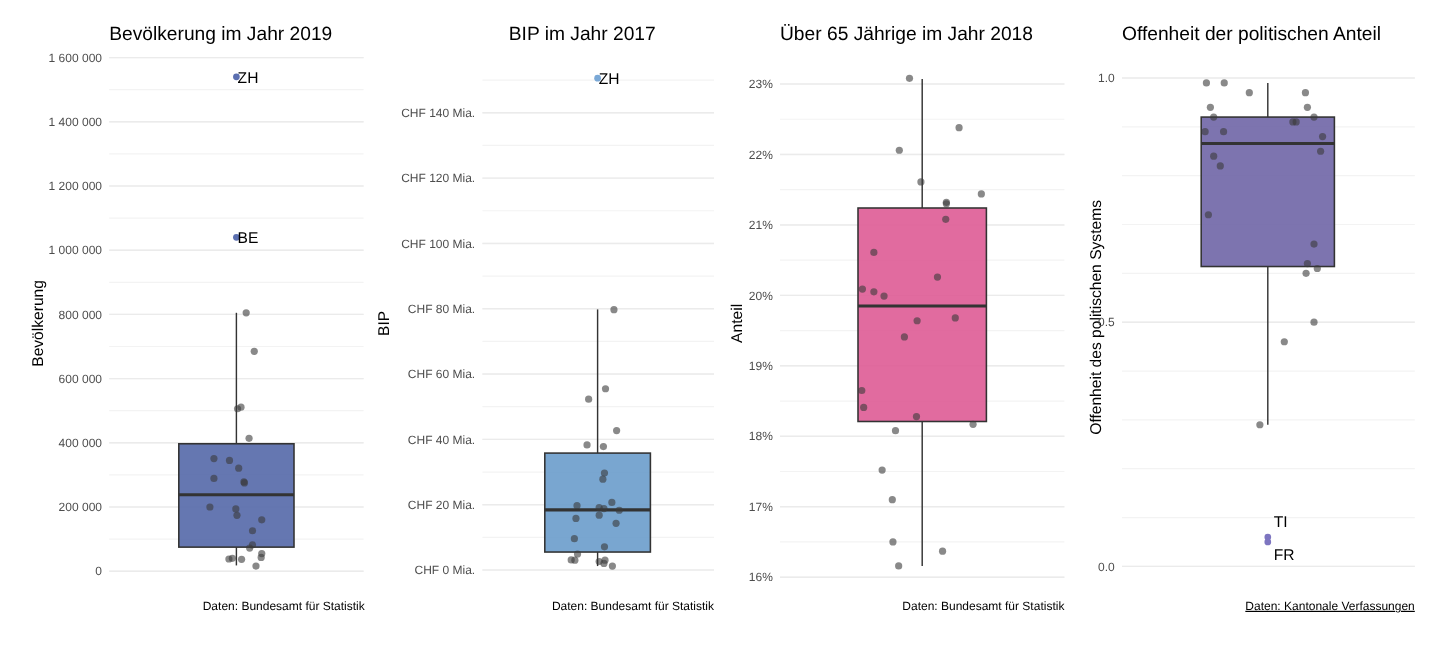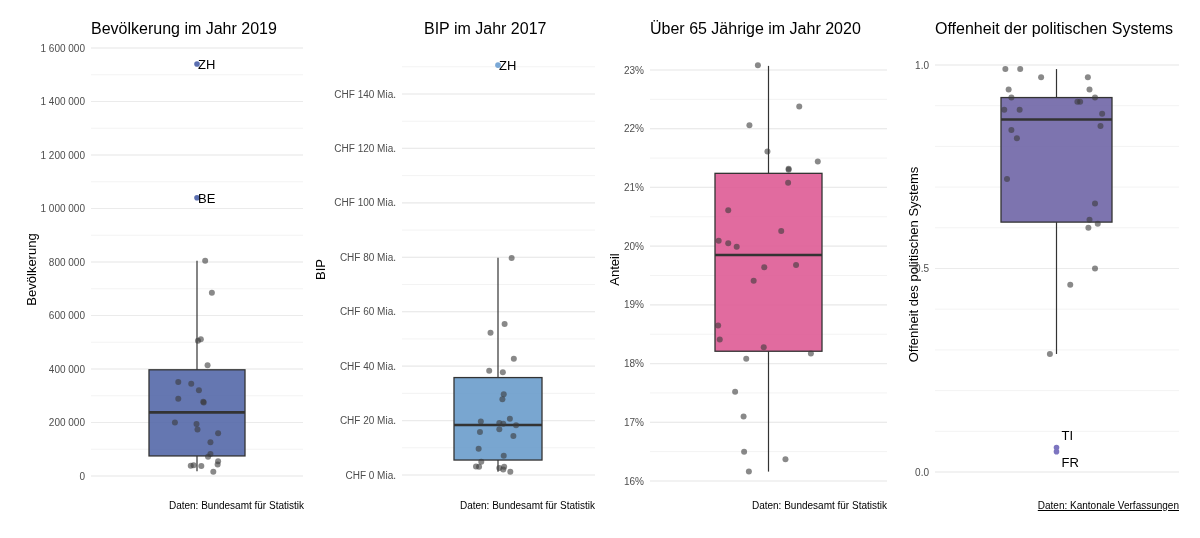--- a/index.html
+++ b/index.html
@@ -157,21 +157,21 @@
       <circle cx="204.16" cy="466.8357142857143" r="3" fill="#3a3a3a" fill-opacity="0.6"></circle>
       <circle cx="203.28" cy="469.5571428571429" r="3" fill="#3a3a3a" fill-opacity="0.6"></circle>
       <circle cx="210.32" cy="471.7342857142857" r="3" fill="#3a3a3a" fill-opacity="0.6"></circle>
       <circle cx="198" cy="65.15285714285716" r="2.8" fill="#7aa8d6"></circle>
       <text x="199" y="70.15285714285716" class="lbl">ZH</text>
     </svg>
   <div class="caption" style="right:5px;">Daten: Bundesamt für Statistik</div>
 </div>
 
 <div class="panel" style="left:600px;width:295px;">
-  <div class="title" style="left:50px;">Über 65 Jährige im Jahr 2020</div>
+  <div class="title" style="left:50px;">Über 65 Jährige im Jahr 2018</div>
   <div class="ylabel" style="left:-11px;top:262px;width:50px;text-align:center;">Anteil</div>
   <svg id="svg2" width="295" height="538">
       <line x1="50" x2="287" y1="481" y2="481" stroke="#f3f3f3" stroke-width="1"></line>
       <line x1="50" x2="287" y1="451.64285714285717" y2="451.64285714285717" stroke="#f3f3f3" stroke-width="1"></line>
       <line x1="50" x2="287" y1="422.2857142857143" y2="422.2857142857143" stroke="#f3f3f3" stroke-width="1"></line>
       <line x1="50" x2="287" y1="392.92857142857144" y2="392.92857142857144" stroke="#f3f3f3" stroke-width="1"></line>
       <line x1="50" x2="287" y1="363.57142857142856" y2="363.57142857142856" stroke="#f3f3f3" stroke-width="1"></line>
       <line x1="50" x2="287" y1="334.2142857142857" y2="334.2142857142857" stroke="#f3f3f3" stroke-width="1"></line>
       <line x1="50" x2="287" y1="304.8571428571429" y2="304.8571428571429" stroke="#f3f3f3" stroke-width="1"></line>
       <line x1="50" x2="287" y1="275.5" y2="275.5" stroke="#f3f3f3" stroke-width="1"></line>
@@ -226,21 +226,21 @@
       <circle cx="135.11" cy="391.75428571428574" r="3" fill="#3a3a3a" fill-opacity="0.6"></circle>
       <circle cx="143.59" cy="416.4142857142856" r="3" fill="#3a3a3a" fill-opacity="0.6"></circle>
       <circle cx="144.12" cy="451.64285714285717" r="3" fill="#3a3a3a" fill-opacity="0.6"></circle>
       <circle cx="185.46" cy="459.27571428571423" r="3" fill="#3a3a3a" fill-opacity="0.6"></circle>
       <circle cx="148.89" cy="471.60571428571427" r="3" fill="#3a3a3a" fill-opacity="0.6"></circle>
     </svg>
   <div class="caption" style="right:8px;">Daten: Bundesamt für Statistik</div>
 </div>
 
 <div class="panel" style="left:895px;width:305px;">
-  <div class="title" style="left:40px;">Offenheit der politischen Systems</div>
+  <div class="title" style="left:40px;">Offenheit der politischen Anteil</div>
   <div class="ylabel" style="left:-92px;top:257px;width:220px;text-align:center;">Offenheit des politischen Systems</div>
   <svg id="svg3" width="305" height="538">
       <line x1="40" x2="284" y1="472" y2="472" stroke="#f3f3f3" stroke-width="1"></line>
       <line x1="40" x2="284" y1="431.3" y2="431.3" stroke="#f3f3f3" stroke-width="1"></line>
       <line x1="40" x2="284" y1="390.6" y2="390.6" stroke="#f3f3f3" stroke-width="1"></line>
       <line x1="40" x2="284" y1="349.9" y2="349.9" stroke="#f3f3f3" stroke-width="1"></line>
       <line x1="40" x2="284" y1="309.2" y2="309.2" stroke="#f3f3f3" stroke-width="1"></line>
       <line x1="40" x2="284" y1="268.5" y2="268.5" stroke="#f3f3f3" stroke-width="1"></line>
       <line x1="40" x2="284" y1="227.8" y2="227.8" stroke="#f3f3f3" stroke-width="1"></line>
       <line x1="40" x2="284" y1="187.10000000000002" y2="187.10000000000002" stroke="#f3f3f3" stroke-width="1"></line>

